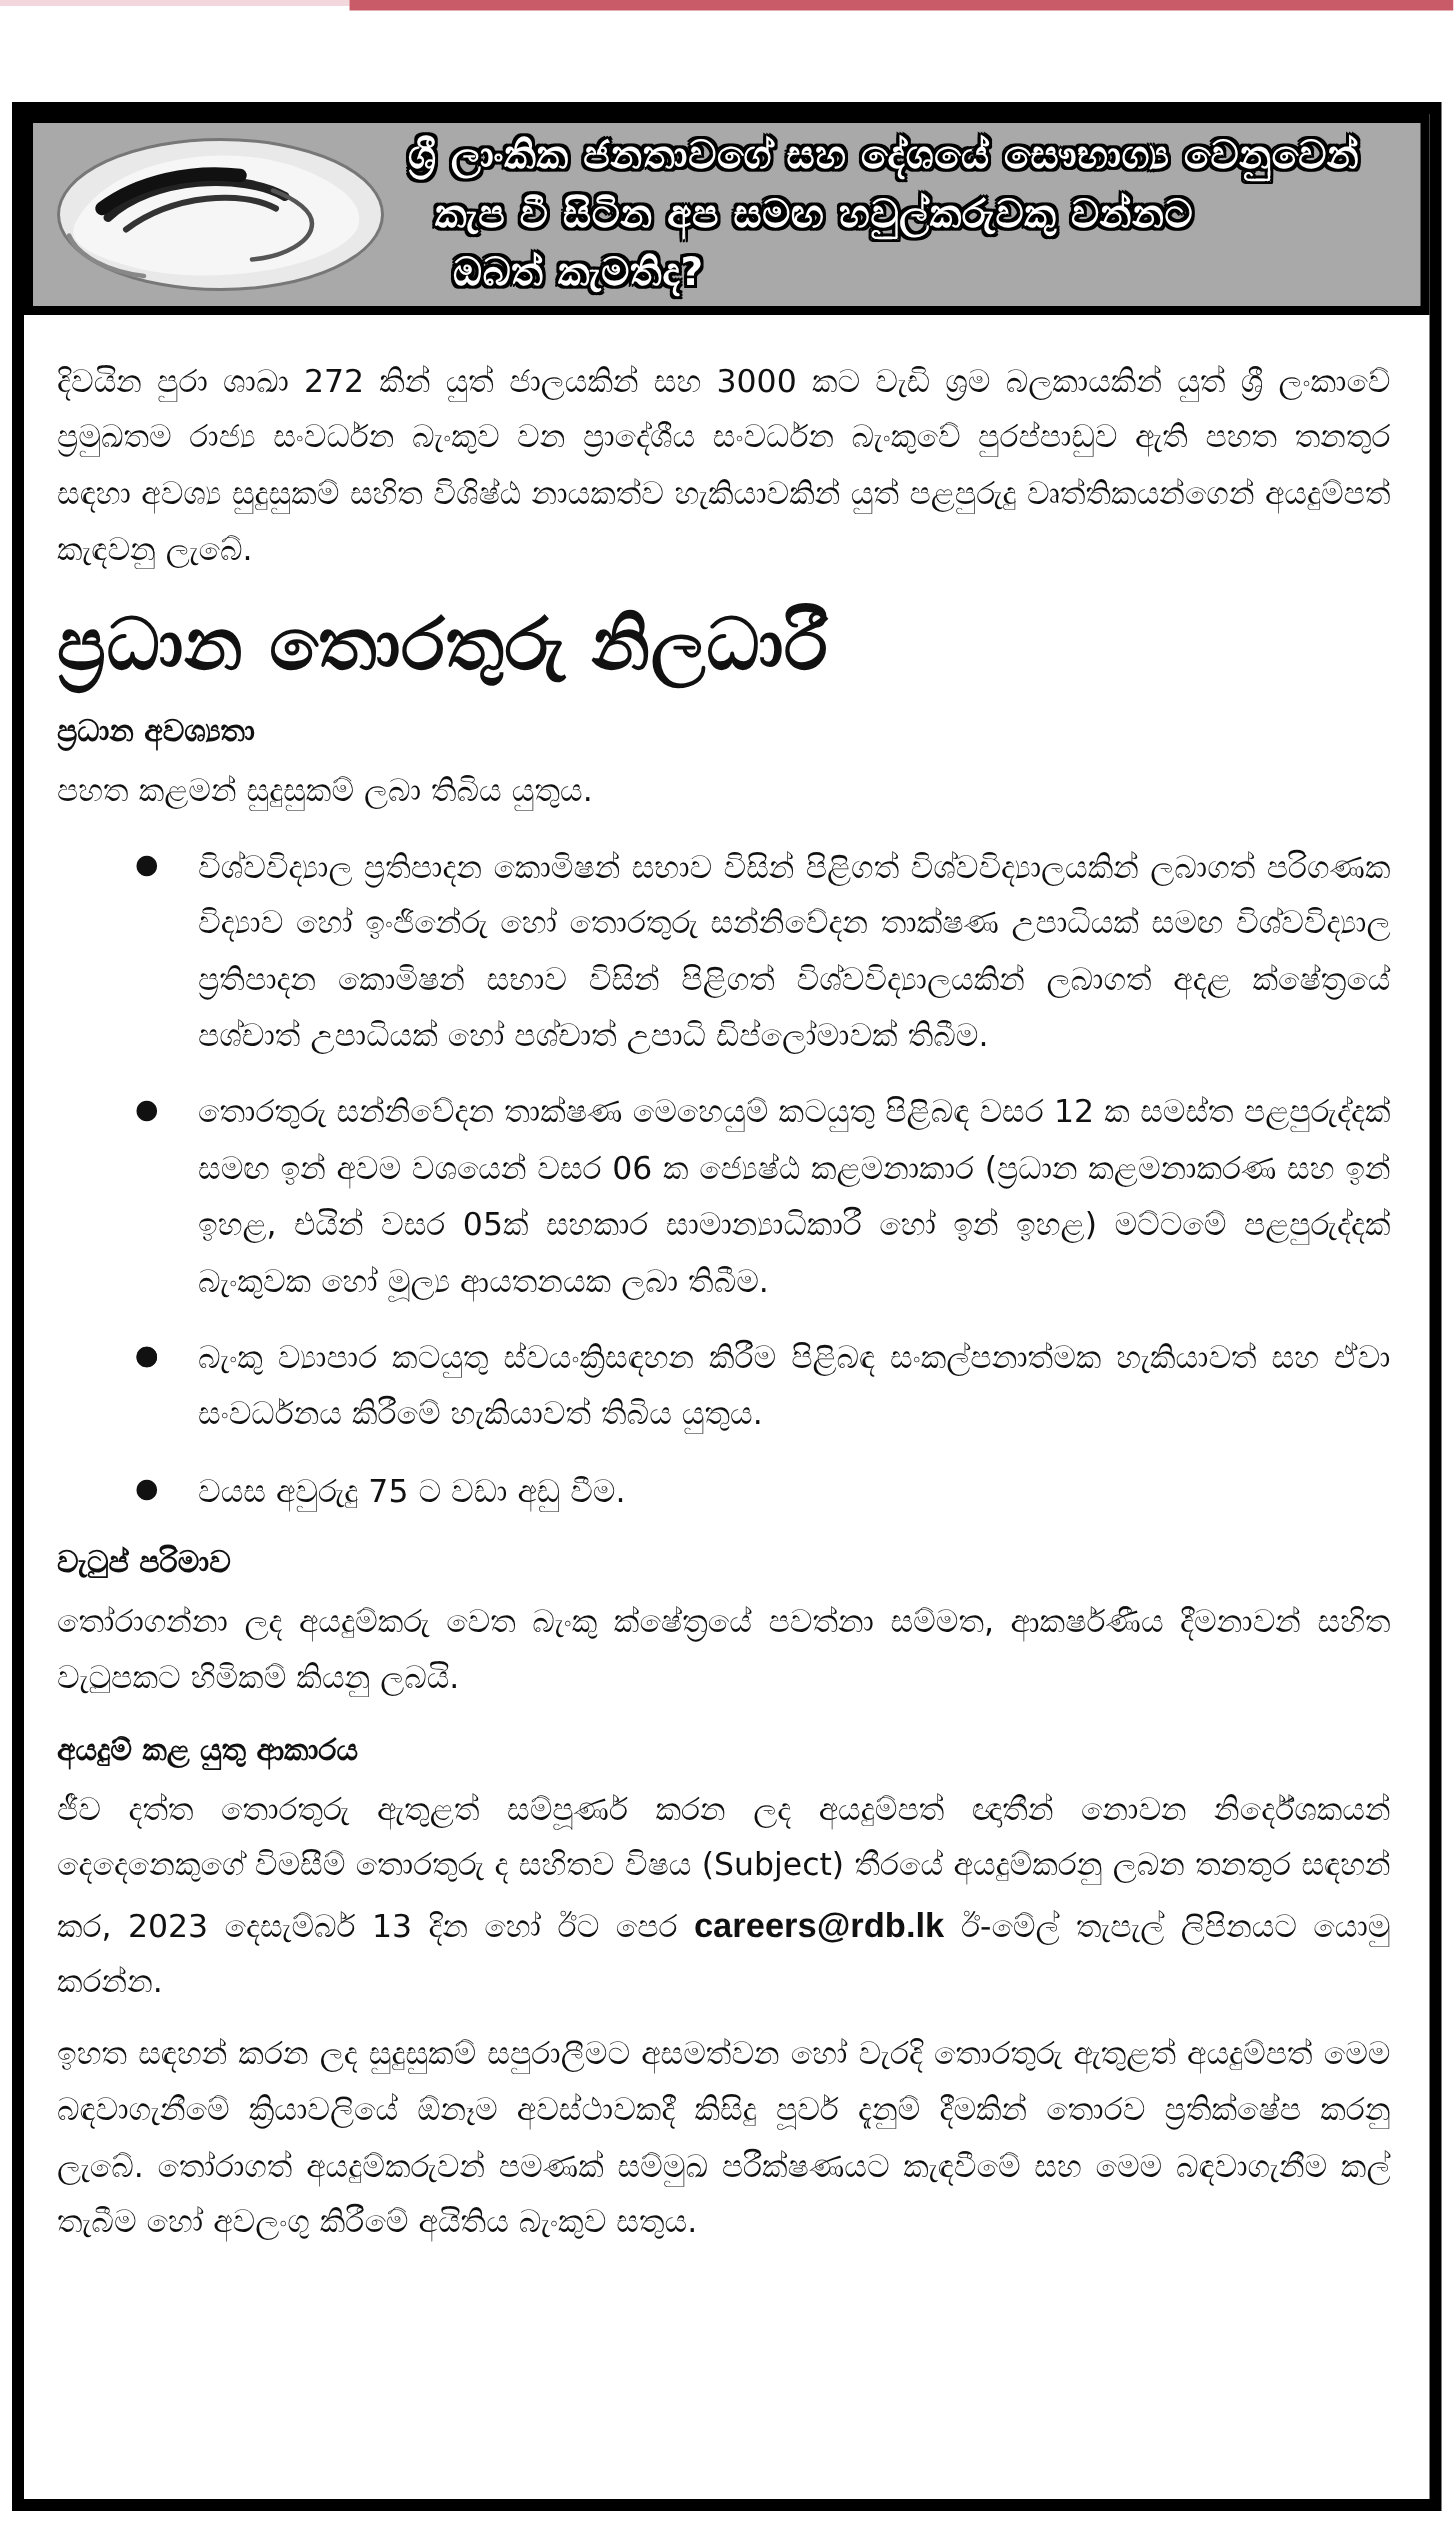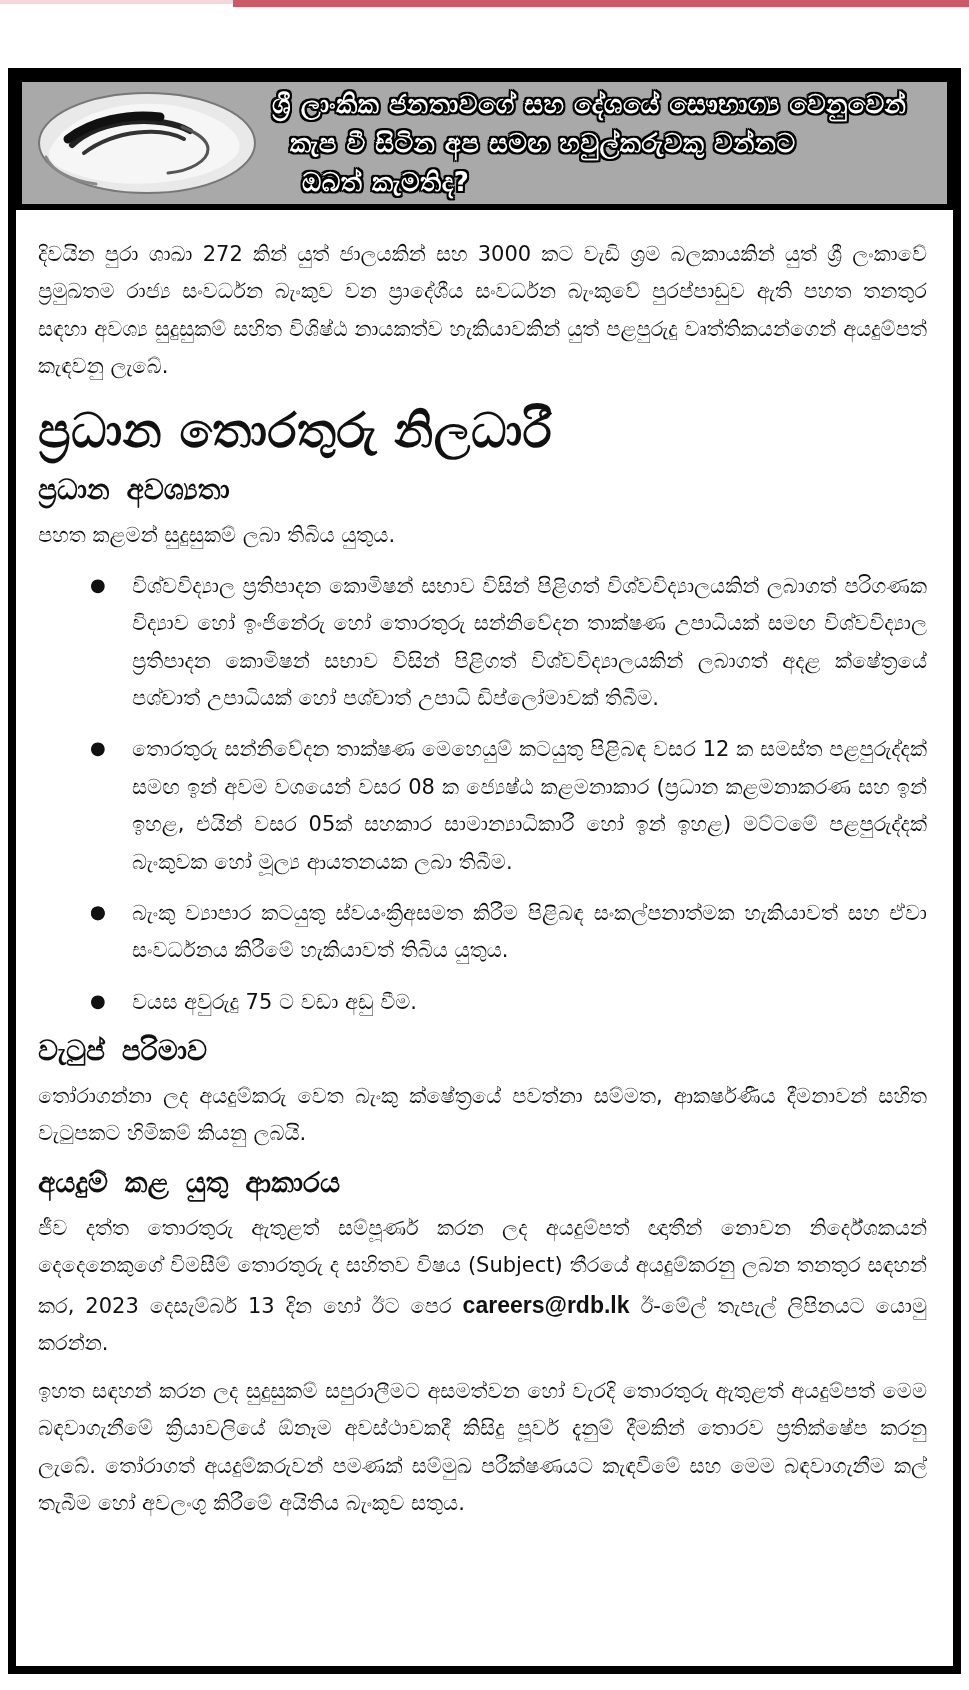--- a/index.html
+++ b/index.html
@@ -22,21 +22,21 @@
     color:#fff;font-weight:bold;font-size:26px;line-height:1.5;letter-spacing:.5px;
     text-shadow:-2px 0 0 #000,2px 0 0 #000,0 -2px 0 #000,0 2px 0 #000,
                 -2px -2px 0 #000,2px 2px 0 #000,-2px 2px 0 #000,2px -2px 0 #000;
   }
   .banner-line2{padding-left:18px;}
   .banner-line3{padding-left:30px;}
   
   .content{flex:1;padding:16px 26px 8px 22px;}
   p{margin:10px 0;font-size:21px;line-height:1.78;text-align:justify;}
   h1{font-size:48px;margin:16px 0 6px 0;letter-spacing:.5px;}
-  h2{font-size:28px;margin:16px 0 4px 0;font-family:Liberation Mono, monospace;}
+  h2{font-size:20px;margin:16px 0 4px 0;}
   ul{list-style:none;margin:6px 0 6px 46px;padding:0;}
   li{position:relative;padding-left:48px;margin:14px 0;font-size:21px;line-height:1.78;text-align:justify;}
   li .bullet{position:absolute;left:6px;top:1px;font-size:18px;}
   .email{font-weight:bold;font-family:Liberation Sans, sans-serif;font-size:23px;}
 </style>
 </head>
 <body>
 
 <div class="topbar-light"></div>
 <div class="topbar"></div>
@@ -76,28 +76,28 @@
       <li>
         <span class="bullet">●</span>
         <span>විශ්වවිද්‍යාල ප්‍රතිපාදන කොමිෂන් සභාව විසින් පිළිගත් විශ්වවිද්‍යාලයකින් ලබාගත් පරිගණක විද්‍යාව හෝ ඉංජිනේරු හෝ තොරතුරු සන්නිවේදන තාක්ෂණ උපාධියක් සමඟ විශ්වවිද්‍යාල ප්‍රතිපාදන කොමිෂන් සභාව විසින් පිළිගත් විශ්වවිද්‍යාලයකින් ලබාගත් අදළ ක්ෂේත්‍රයේ පශ්චාත් උපාධියක් හෝ පශ්චාත් උපාධි ඩිප්ලෝමාවක් තිබීම.</span>
       </li>
     </ul>
 
 
     <ul>
       <li>
         <span class="bullet">●</span>
-        <span>තොරතුරු සන්නිවේදන තාක්ෂණ මෙහෙයුම් කටයුතු පිළිබඳ වසර 12 ක සමස්ත පළපුරුද්දක් සමඟ ඉන් අවම වශයෙන් වසර 08 ක ජ්‍යෙෂ්ඨ කළමනාකාර (ප්‍රධාන කළමනාකරණ සහ ඉන් ඉහළ, එයින් වසර 05ක් සහකාර සාමාන්‍යාධිකාරී හෝ ඉන් ඉහළ) මට්ටමේ පළපුරුද්දක් බැංකුවක හෝ මූල්‍ය ආයතනයක ලබා තිබීම.</span>
+        <span>තොරතුරු සන්නිවේදන තාක්ෂණ මෙහෙයුම් කටයුතු පිළිබඳ වසර 12 ක සමස්ත පළපුරුද්දක් සමඟ ඉන් අවම වශයෙන් වසර 06 ක ජ්‍යෙෂ්ඨ කළමනාකාර (ප්‍රධාන කළමනාකරණ සහ ඉන් ඉහළ, එයින් වසර 05ක් සහකාර සාමාන්‍යාධිකාරී හෝ ඉන් ඉහළ) මට්ටමේ පළපුරුද්දක් බැංකුවක හෝ මූල්‍ය ආයතනයක ලබා තිබීම.</span>
       </li>
       <li>
         <span class="bullet">●</span>
       </li>
       <li>
         <span class="bullet">●</span>
-        <span>බැංකු ව්‍යාපාර කටයුතු ස්වයංක්‍රිඅසමත කිරීම පිළිබඳ සංකල්පනාත්මක හැකියාවත් සහ ඒවා සංවර්ධනය කිරීමේ හැකියාවත් තිබිය යුතුය.</span>
+        <span>බැංකු ව්‍යාපාර කටයුතු ස්වයංක්‍රිසඳහන කිරීම පිළිබඳ සංකල්පනාත්මක හැකියාවත් සහ ඒවා සංවර්ධනය කිරීමේ හැකියාවත් තිබිය යුතුය.</span>
       </li>
       <li>
         <span class="bullet">●</span>
         <span>වයස අවුරුදු 75 ට වඩා අඩු වීම.</span>
       </li>
     </ul>
 
     <h2>වැටුප් පරිමාව</h2>
     <p>තෝරාගන්නා ලද අයදුම්කරු වෙත බැංකු ක්ෂේත්‍රයේ පවත්නා සම්මත, ආකර්ෂණීය දීමනාවන් සහිත වැටුපකට හිමිකම් කියනු ලබයි.</p>
 

